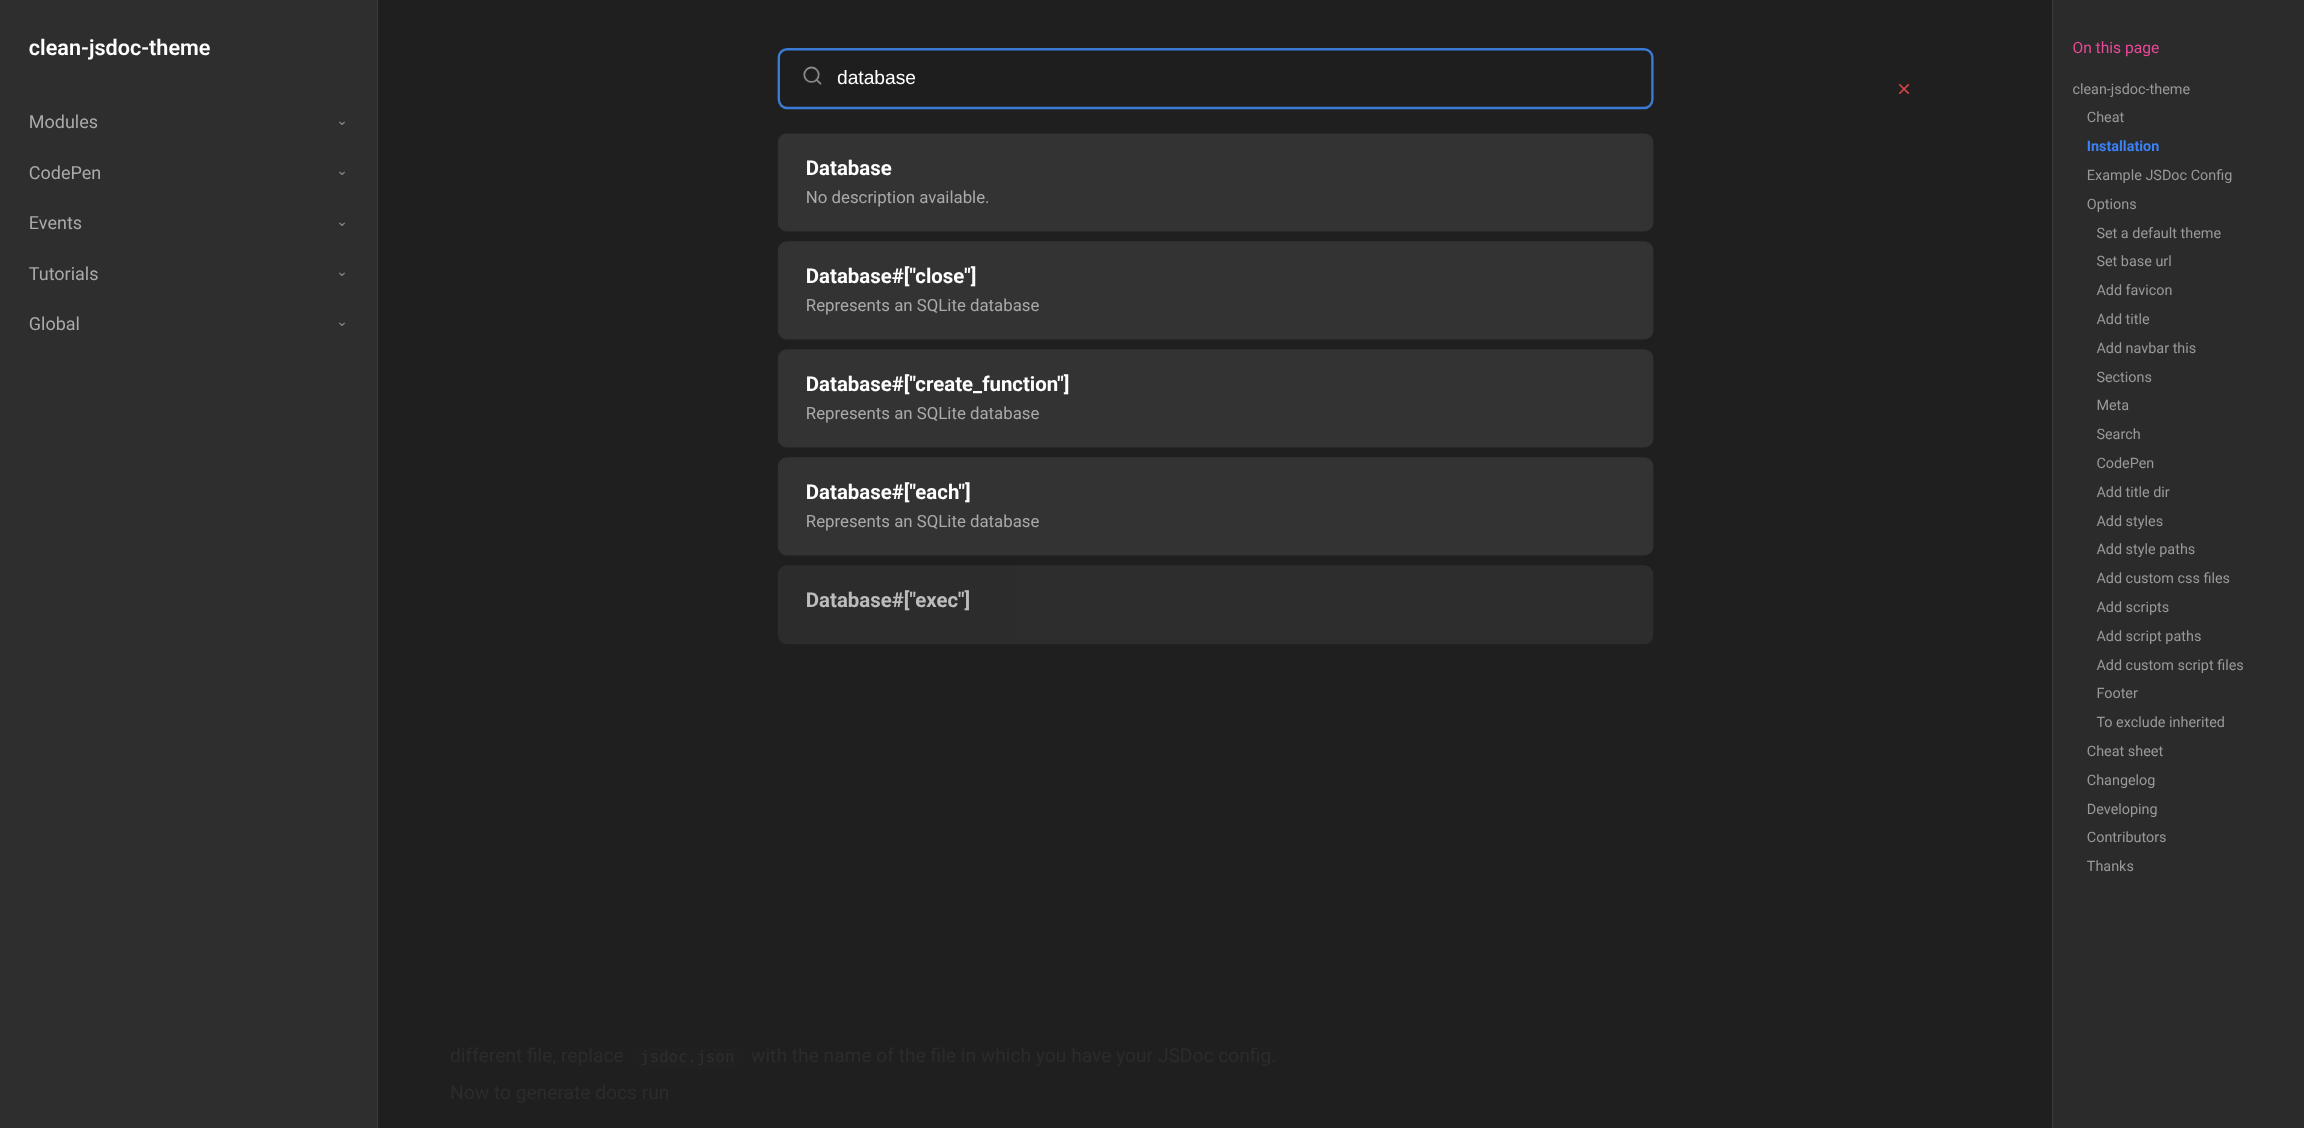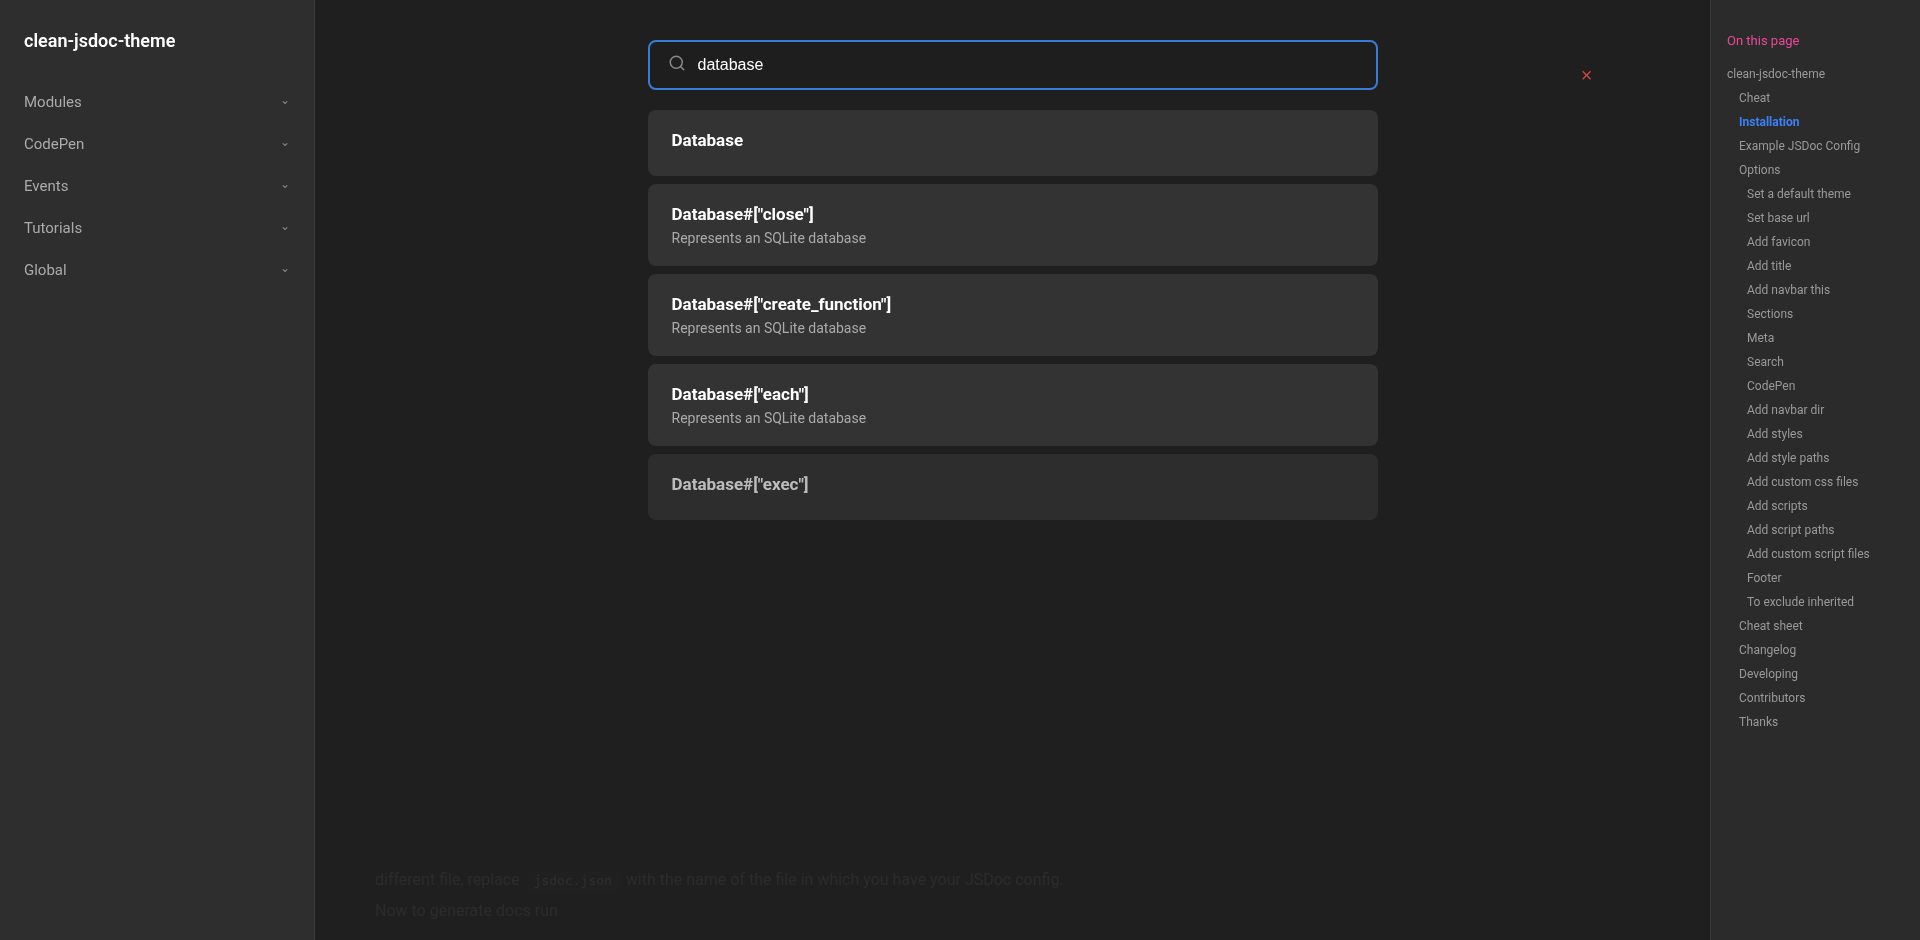--- a/index.html
+++ b/index.html
@@ -225,20 +225,21 @@
           <line x1="21" y1="21" x2="16.65" y2="16.65"></line>
         </svg>
       </span>
       <input type="text" value="database" style="">
     </div>
 
     <div class="search-results">
 
       <div class="search-result-card">
         <div class="search-result-title">Database</div>
+        <div class="search-result-desc">No description available.</div>
       </div>
 
       <div class="search-result-card">
         <div class="search-result-title">Database#["close"]</div>
         <div class="search-result-desc">Represents an SQLite database</div>
       </div>
 
       <div class="search-result-card">
         <div class="search-result-title">Database#["create_function"]</div>
         <div class="search-result-desc">Represents an SQLite database</div>
@@ -268,21 +269,21 @@
   <a class="toc-item indent">Options</a>
   <a class="toc-item indent2">Set a default theme</a>
   <a class="toc-item indent2">Set base url</a>
   <a class="toc-item indent2">Add favicon</a>
   <a class="toc-item indent2">Add title</a>
   <a class="toc-item indent2">Add navbar this</a>
   <a class="toc-item indent2">Sections</a>
   <a class="toc-item indent2">Meta</a>
   <a class="toc-item indent2">Search</a>
   <a class="toc-item indent2">CodePen</a>
-  <a class="toc-item indent2">Add navbar dir</a>
+  <a class="toc-item indent2">Add title dir</a>
   <a class="toc-item indent2">Add styles</a>
   <a class="toc-item indent2">Add style paths</a>
   <a class="toc-item indent2">Add custom css files</a>
   <a class="toc-item indent2">Add scripts</a>
   <a class="toc-item indent2">Add script paths</a>
   <a class="toc-item indent2">Add custom script files</a>
   <a class="toc-item indent2">Footer</a>
   <a class="toc-item indent2">To exclude inherited</a>
   <a class="toc-item indent">Cheat sheet</a>
   <a class="toc-item indent">Changelog</a>

